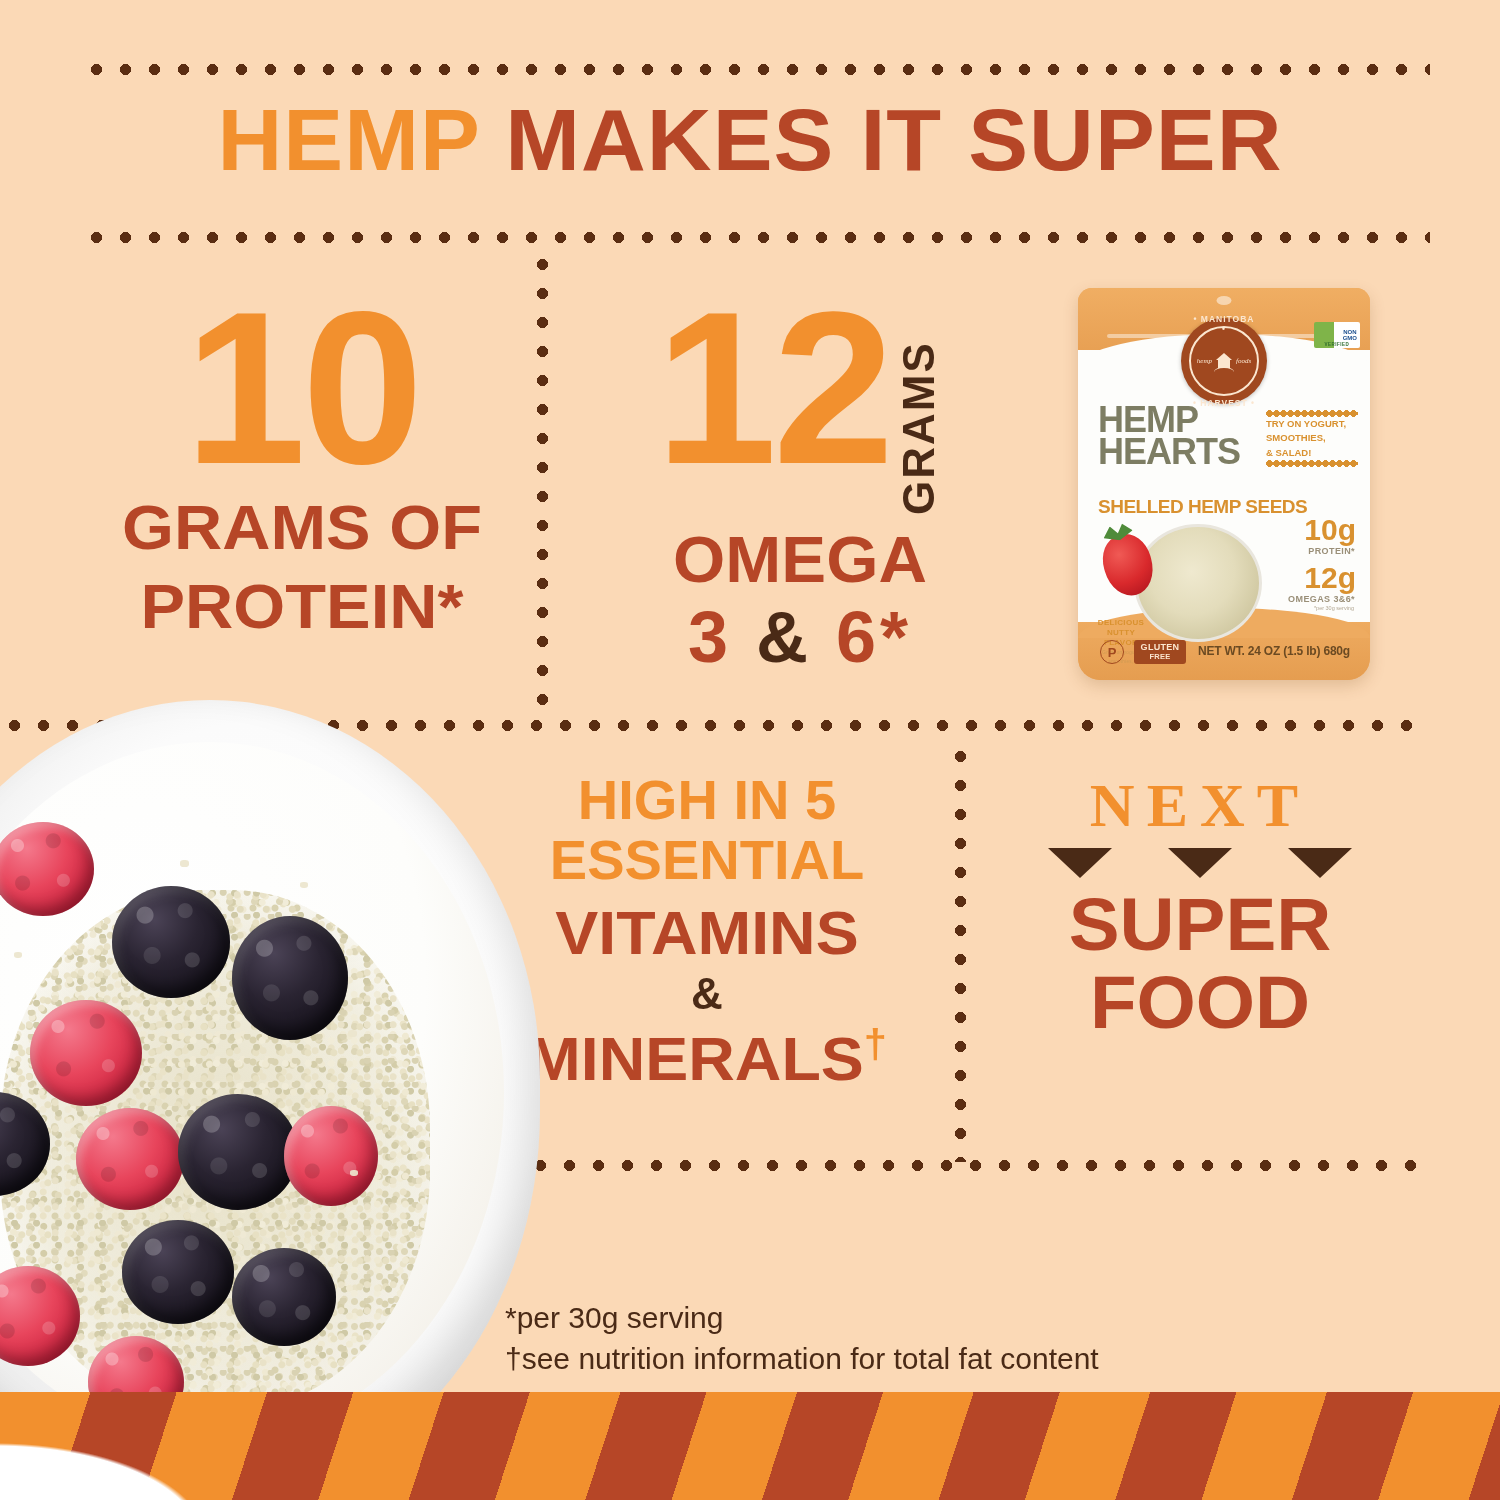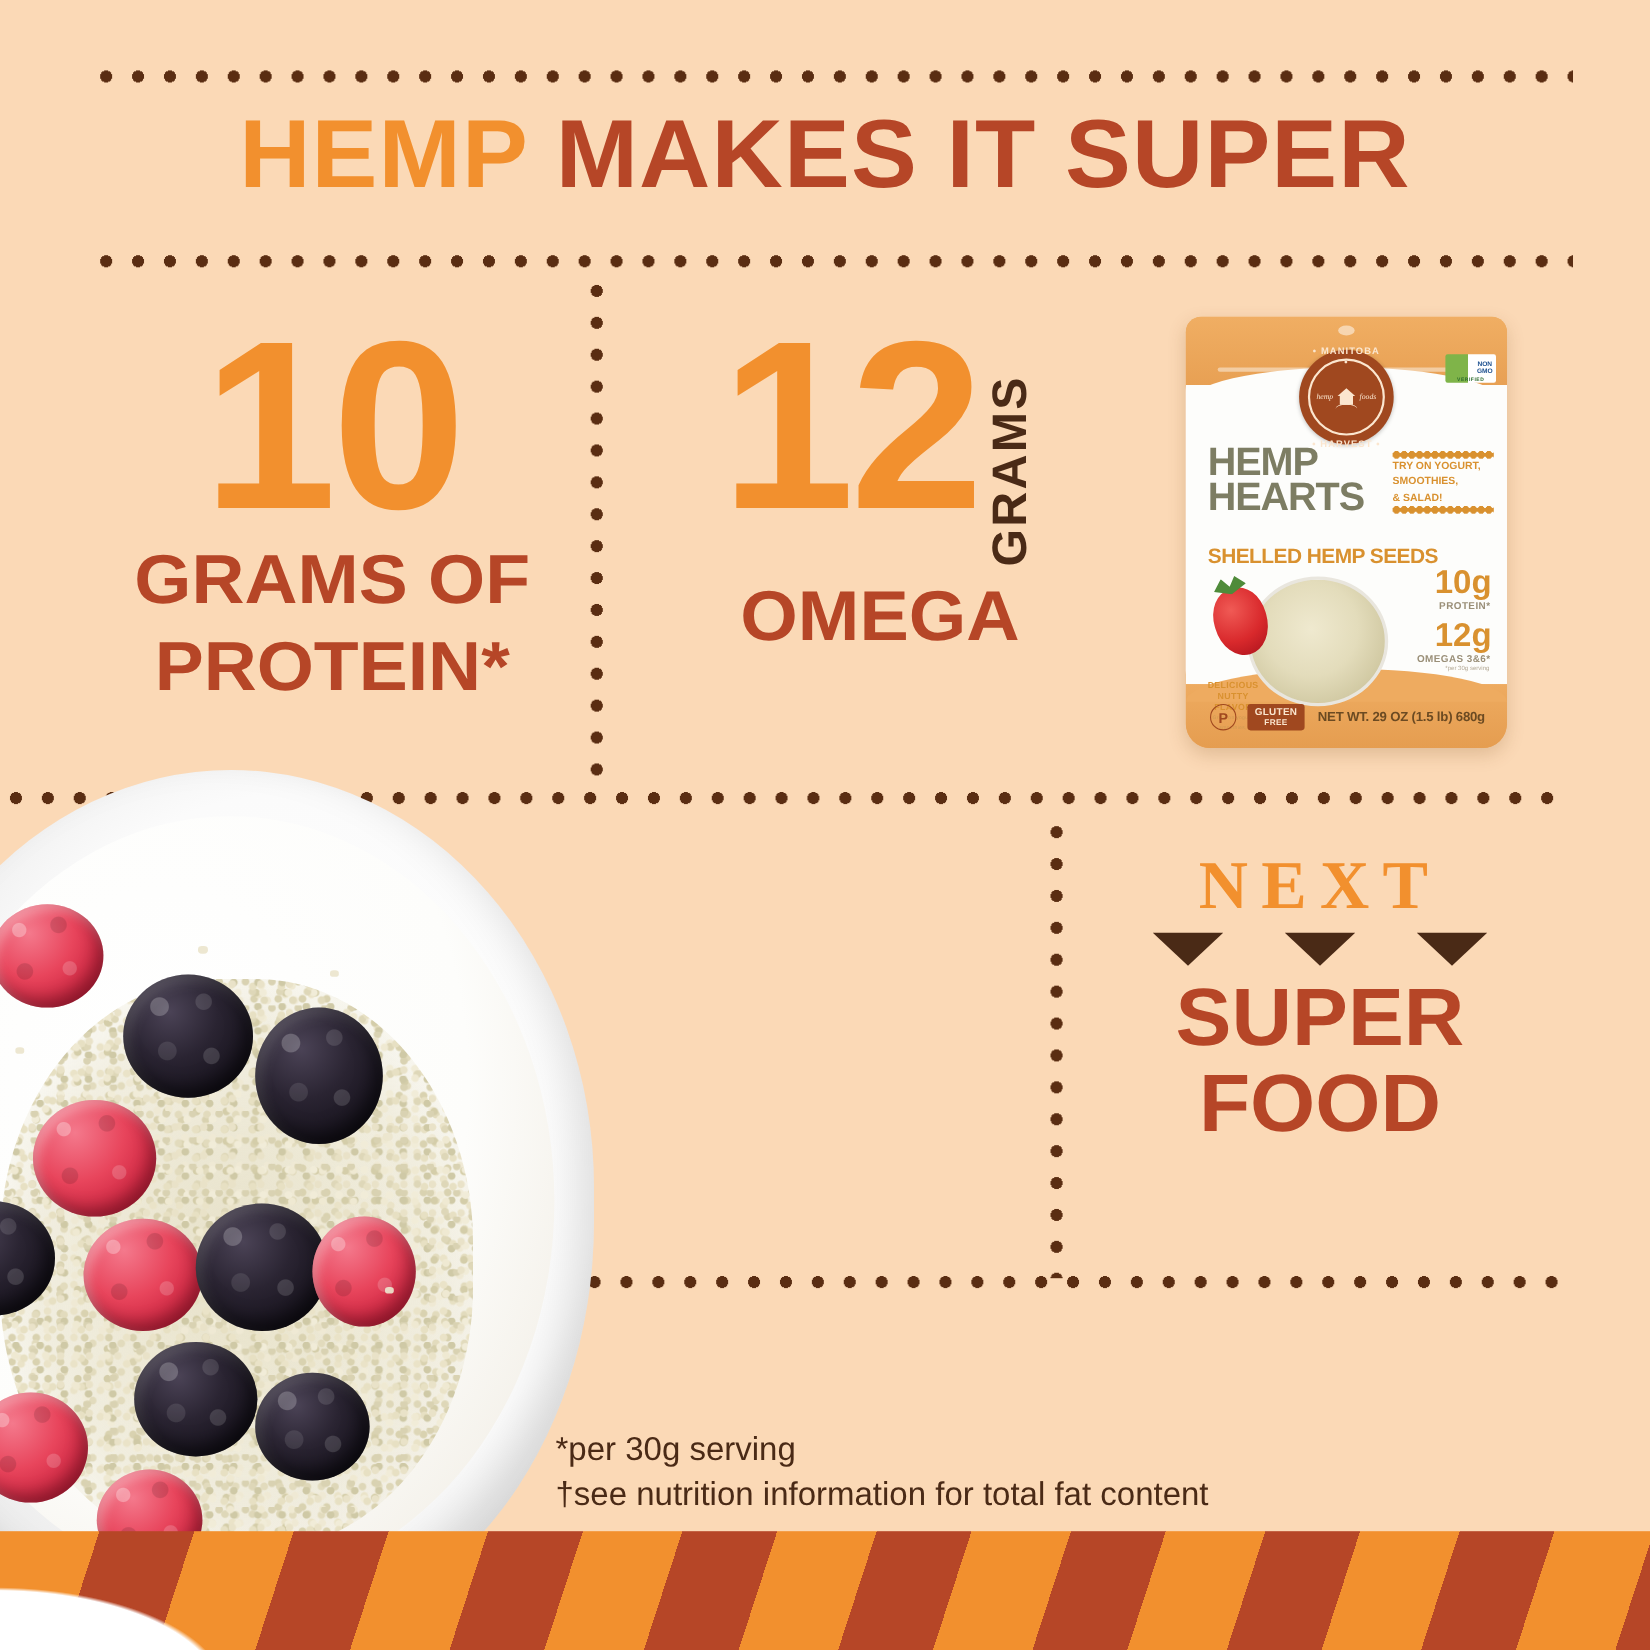--- a/index.html
+++ b/index.html
@@ -288,20 +288,25 @@
     <div class="statlabel">GRAMS OF</div>
     <div class="statlabel">PROTEIN*</div>
   </div>
 
   <div class="b2">
     <div class="numrow">
       <div class="statnum">12</div>
       <div class="gramsv">GRAMS</div>
     </div>
     <div class="omega">OMEGA</div>
+    <div class="line36">
+      <span>3</span>
+      <span class="amp">&amp;</span>
+      <span>6*</span>
+    </div>
   </div>
 
   <div class="pkg">
     <div class="pkg-body">
       <div class="pkg-top"></div>
       <div class="pkg-notch"></div>
       <div class="pkg-white"></div>
       <div class="pkg-bottom"></div>
 
       <div class="logo">
@@ -357,24 +362,31 @@
       <div class="pk-n1s">PROTEIN*</div>
       <div class="pk-n2">12g</div>
       <div class="pk-n2s">OMEGAS 3&amp;6*</div>
       <div class="pk-n2t">*per 30g serving</div>
 
       <div class="pk-p">P</div>
       <div class="pk-gf">
         <span>GLUTEN</span>
         <span class="gf2">FREE</span>
       </div>
-      <div class="pk-net">NET WT. 29 OZ (1.5 lb) 680g</div>
+      <div class="pk-net">NET WT. 24 OZ (1.5 lb) 680g</div>
     </div>
   </div>
 
+  <div class="b3">
+    <div class="l1">HIGH IN 5</div>
+    <div class="l2">ESSENTIAL</div>
+    <div class="l3">VITAMINS</div>
+    <div class="l4">&amp;</div>
+    <div class="l5"><span>MINERALS</span><span class="dag">†</span></div>
+  </div>
 
   <div class="b4">
     <div class="t2">NEXT</div>
     <div class="tri-row">
       <span class="tri"></span>
       <span class="tri"></span>
       <span class="tri"></span>
     </div>
     <div class="t3">SUPER</div>
     <div class="t4">FOOD</div>

